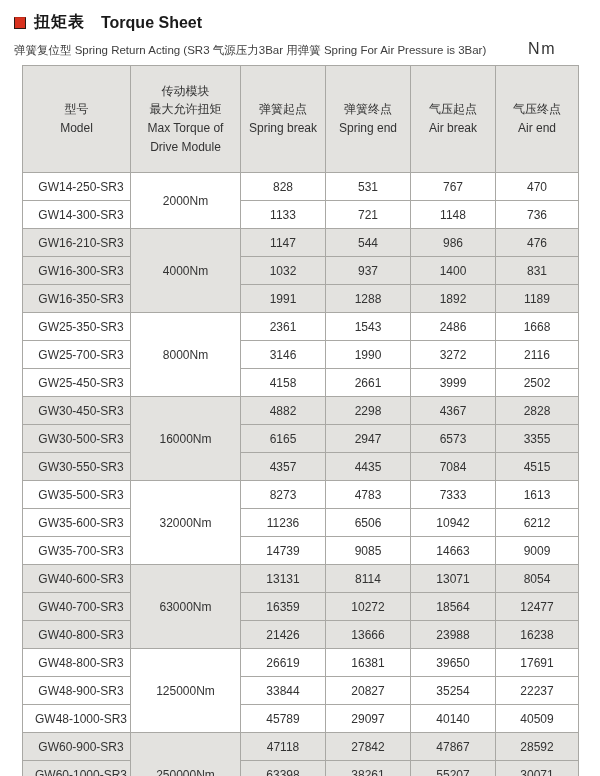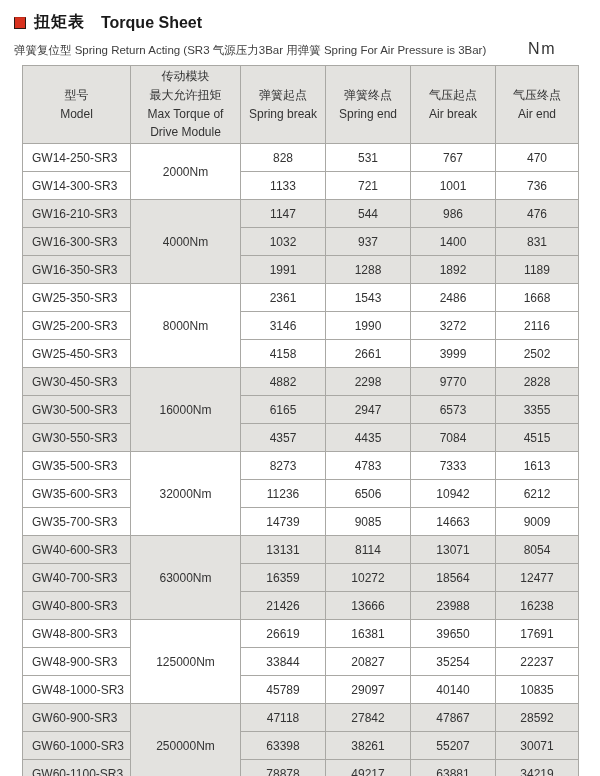--- a/index.html
+++ b/index.html
@@ -76,26 +76,26 @@
     font-size: 12px;
     color: #333333;
     text-align: center;
     vertical-align: middle;
     padding: 0;
     background: #ffffff;
   }
   .torque-table thead th {
     background: #e3e2df;
     font-weight: normal;
-    height: 78px;
+    height: 107px;
     line-height: 1.55;
   }
   .torque-table tbody td { height: 28px; }
   .torque-table td.model {
-    text-align: left;
+    text-align: center;
     padding-left: 9px;
   }
   .torque-table tr.shaded td { background: #e3e2df; }
 </style>
 </head>
 <body>
 
 <div class="page">
 
   <div class="title-row">
@@ -154,21 +154,21 @@
           <td rowspan="2">2000Nm</td>
           <td>828</td>
           <td>531</td>
           <td>767</td>
           <td>470</td>
         </tr>
         <tr>
           <td class="model">GW14-300-SR3</td>
           <td>1133</td>
           <td>721</td>
-          <td>1001</td>
+          <td>1148</td>
           <td>736</td>
         </tr>
         <tr class="shaded">
           <td class="model">GW16-210-SR3</td>
           <td rowspan="3">4000Nm</td>
           <td>1147</td>
           <td>544</td>
           <td>986</td>
           <td>476</td>
         </tr>
@@ -188,39 +188,39 @@
         </tr>
         <tr>
           <td class="model">GW25-350-SR3</td>
           <td rowspan="3">8000Nm</td>
           <td>2361</td>
           <td>1543</td>
           <td>2486</td>
           <td>1668</td>
         </tr>
         <tr>
-          <td class="model">GW25-200-SR3</td>
+          <td class="model">GW25-700-SR3</td>
           <td>3146</td>
           <td>1990</td>
           <td>3272</td>
           <td>2116</td>
         </tr>
         <tr>
           <td class="model">GW25-450-SR3</td>
           <td>4158</td>
           <td>2661</td>
           <td>3999</td>
           <td>2502</td>
         </tr>
         <tr class="shaded">
           <td class="model">GW30-450-SR3</td>
           <td rowspan="3">16000Nm</td>
           <td>4882</td>
           <td>2298</td>
-          <td>9770</td>
+          <td>4367</td>
           <td>2828</td>
         </tr>
         <tr class="shaded">
           <td class="model">GW30-500-SR3</td>
           <td>6165</td>
           <td>2947</td>
           <td>6573</td>
           <td>3355</td>
         </tr>
         <tr class="shaded">
@@ -287,21 +287,21 @@
           <td>33844</td>
           <td>20827</td>
           <td>35254</td>
           <td>22237</td>
         </tr>
         <tr>
           <td class="model">GW48-1000-SR3</td>
           <td>45789</td>
           <td>29097</td>
           <td>40140</td>
-          <td>10835</td>
+          <td>40509</td>
         </tr>
         <tr class="shaded">
           <td class="model">GW60-900-SR3</td>
           <td rowspan="3">250000Nm</td>
           <td>47118</td>
           <td>27842</td>
           <td>47867</td>
           <td>28592</td>
         </tr>
         <tr class="shaded">

